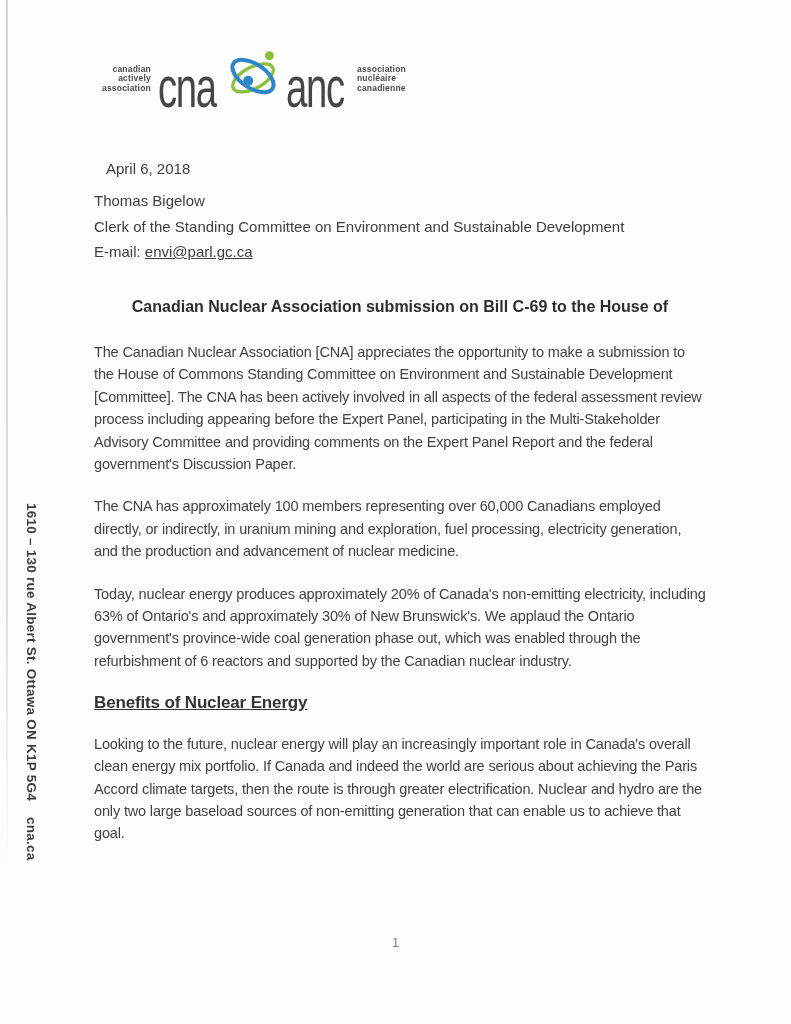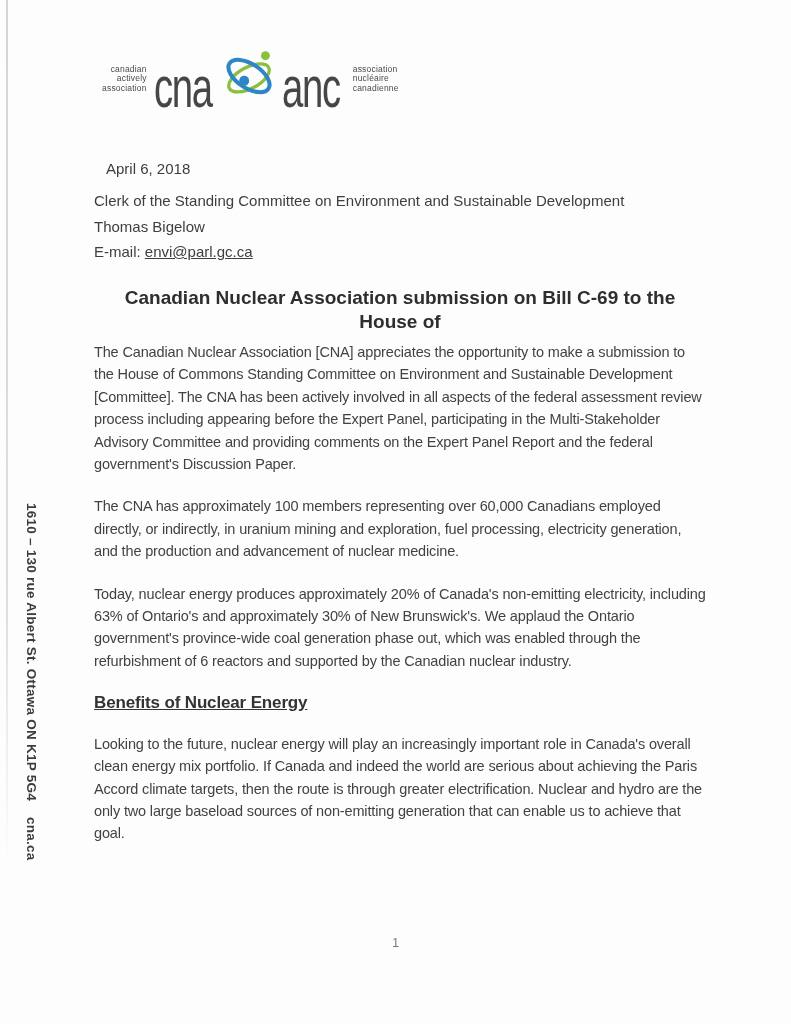--- a/index.html
+++ b/index.html
@@ -17,21 +17,21 @@
     position:absolute;left:6px;top:0;width:2px;height:868px;
     background:linear-gradient(#b5b5b5,#c4c4c4 70%,rgba(200,200,200,0));
     opacity:.55;
   }
   
   .logo{
     position:absolute;top:46px;left:102px;
     display:flex;align-items:center;
   }
   .logo-small{
-    font-size:8.5px;line-height:9.5px;font-weight:400;
+    font-size:8.5px;line-height:9.5px;font-weight:700;
     color:#4a4a4a;letter-spacing:.2px;white-space:nowrap;
   }
   .logo-small.left{text-align:right;margin-right:7px;}
   .logo-small.right{text-align:left;margin-left:7px;}
   .logo-big{width:64px;overflow:visible;margin-top:16px;}
   .logo-big .squeeze{
     display:inline-block;
     font-size:58px;line-height:50px;font-weight:500;
     letter-spacing:-2px;color:#464646;
     transform:scaleX(.66);transform-origin:left center;
@@ -45,22 +45,22 @@
     font-size:13.5px;font-weight:600;color:#3c3c3c;
     letter-spacing:.25px;white-space:nowrap;
   }
   .vertical-address .site{font-weight:700;margin-top:16px;}
   
   .content{position:absolute;left:94px;top:0;width:612px;}
   .date{position:absolute;top:148px;left:0;margin:12px;font-size:15px;}
   .recipient{position:absolute;top:188px;left:0;font-size:15px;line-height:25.5px;}
   .email{color:inherit;text-decoration:underline;cursor:pointer;}
   .subject{
-    position:absolute;top:286px;left:0;width:612px;
-    text-align:center;font-weight:700;font-size:19px;line-height:24px;color:#2e2e2e;
+    position:absolute;top:295px;left:0;width:612px;
+    text-align:center;font-weight:700;font-size:16px;line-height:24px;color:#2e2e2e;
   }
   .subject span{display:block;}
   .body{
     position:absolute;top:341px;left:0;width:612px;
     font-size:14.5px;line-height:22.4px;letter-spacing:-.15px;color:#424242;
   }
   .body p{margin:0 0 20px 0;}
   .section{
     font-size:17px;font-weight:700;color:#333;
     text-decoration:underline;margin:0 0 18px 0;
@@ -106,22 +106,22 @@
 
   <aside class="vertical-address">
     <span>1610 – 130 rue Albert St. Ottawa ON K1P 5G4</span><span class="site">cna.ca</span>
   </aside>
 
   <main class="content">
 
     <p class="date">April 6, 2018</p>
 
     <div class="recipient">
+      <div>Thomas Bigelow</div>
       <div>Clerk of the Standing Committee on Environment and Sustainable Development</div>
-      <div>Thomas Bigelow</div>
       <div><span>E-mail: </span><a class="email">envi@parl.gc.ca</a></div>
     </div>
 
     <div class="subject">
       <span>Canadian Nuclear Association submission on Bill C-69 to the House of</span>
     </div>
 
     <div class="body">
       <p>The Canadian Nuclear Association [CNA] appreciates the opportunity to make a submission to the House of Commons Standing Committee on Environment and Sustainable Development [Committee]. The CNA has been actively involved in all aspects of the federal assessment review process including appearing before the Expert Panel, participating in the Multi-Stakeholder Advisory Committee and providing comments on the Expert Panel Report and the federal government's Discussion Paper.</p>
       <p>The CNA has approximately 100 members representing over 60,000 Canadians employed directly, or indirectly, in uranium mining and exploration, fuel processing, electricity generation, and the production and advancement of nuclear medicine.</p>

